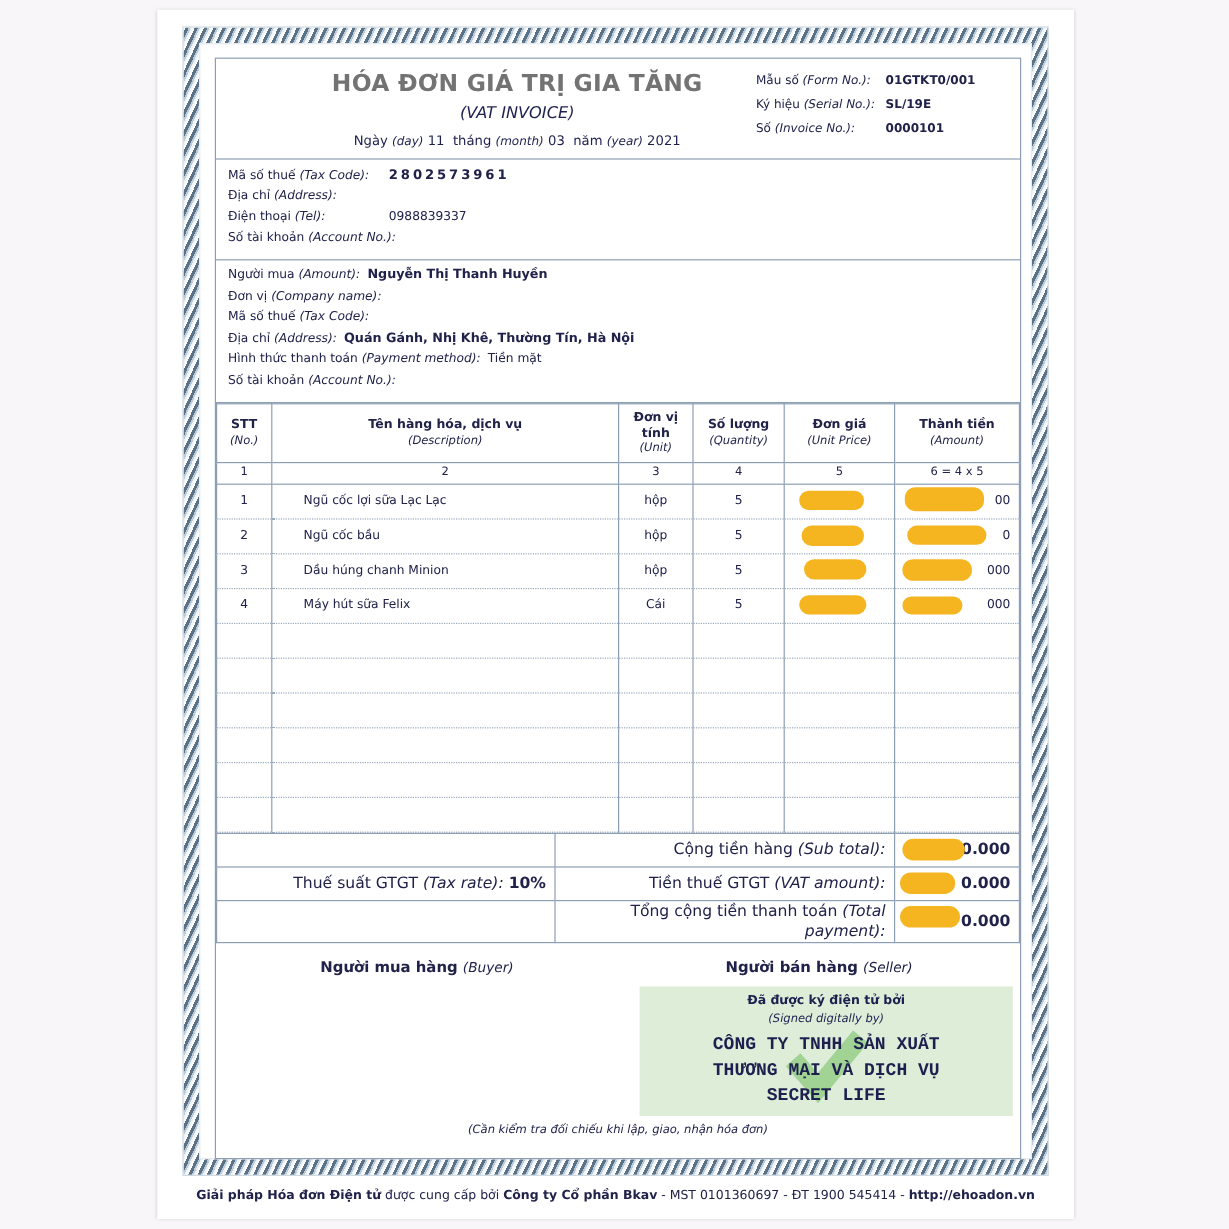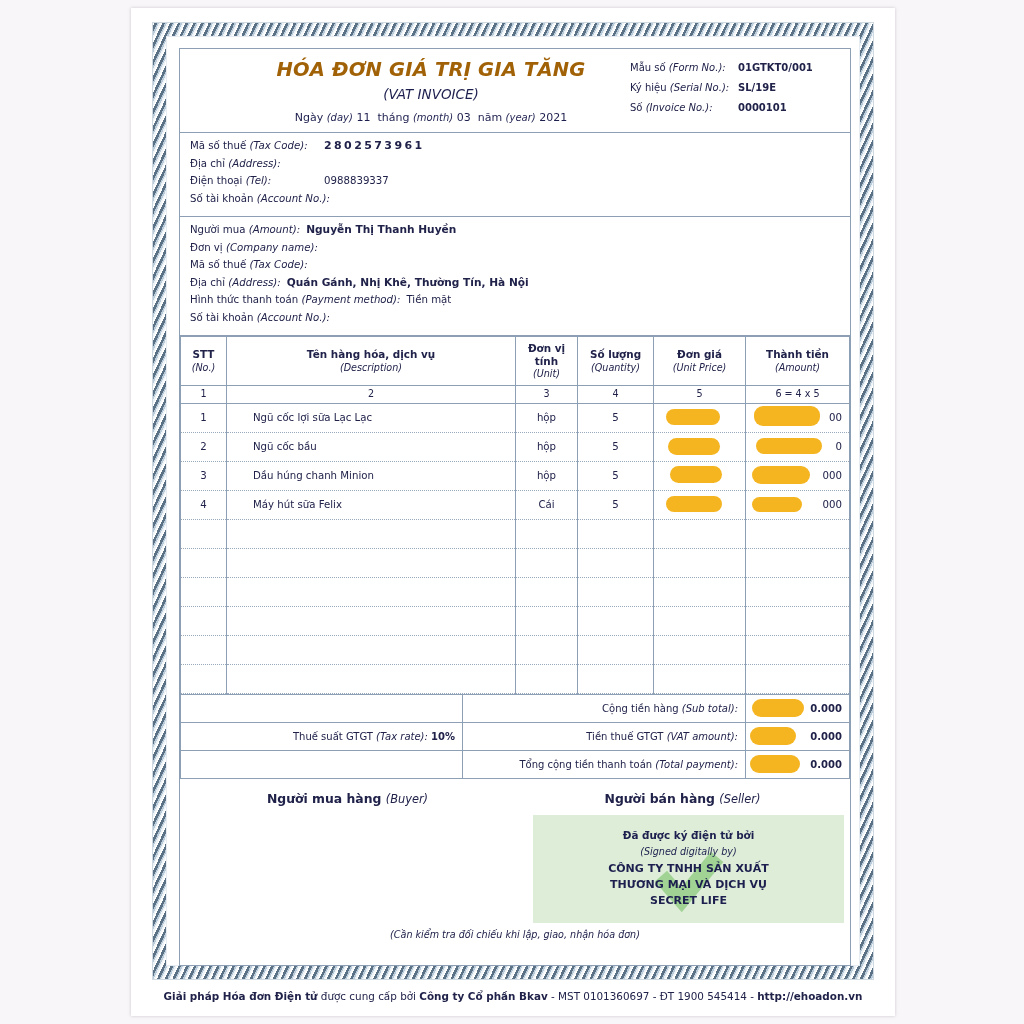--- a/index.html
+++ b/index.html
@@ -68,23 +68,22 @@
   }
   .hdr-mid {
     flex: 1;
     text-align: center;
     padding-left: 52px;
   }
   .title {
     font-size: 19.5px;
     font-weight: bold;
     letter-spacing: .2px;
-    color: #a16207;
+    color: #737373;
     margin-bottom: 3px;
-    font-style: italic;
   }
   .subtitle {
     font-size: 13.5px;
     font-style: italic;
     color: #1d1f4e;
     margin-bottom: 7px;
   }
   .dateline { font-size: 11px; color: #1d1f4e; }
   .dateline i { font-style: italic; font-size: 10px; }
   .dateline b { font-weight: normal; }
@@ -166,21 +165,21 @@
   tr.item td.tc, tr.blank td.tc { text-align: center; }
   tr.item td.desc { text-align: left; padding-left: 26px; }
   tr.item td.money { text-align: right; padding-right: 7px; position: relative; }
 
   
   .totals { width: 100%; border-collapse: collapse; table-layout: fixed; }
   .totals td {
     border: 1px solid #8d9fb4;
     padding: 0 7px;
     height: 27px;
-    font-size: 10px;
+    font-size: 13px;
     color: #20224a;
     margin-top: 13px;
   }
   .totals td.lbl-left { text-align: right; }
   .totals td.lbl-right { text-align: right; }
   .totals td.money { text-align: right; position: relative; width: 104px; }
   .totals td i { font-style: italic; }
   .totals td b { font-weight: bold; }
   .words-row td { height: 26px; text-align: left; }
 
@@ -215,21 +214,21 @@
   .check {
     position: absolute;
     left: 50%; top: 30px;
     width: 74px; height: 74px;
     margin-left: -37px;
     opacity: .55;
   }
   .digibox .dtxt { position: relative; z-index: 2; color: #1d1f4e; }
   .dt1 { font-size: 10.4px; font-weight: bold; margin-bottom: 3px; }
   .dt2 { font-size: 9.6px; font-style: italic; margin-bottom: 3px; }
-  .dt3 { font-size: 11px; font-weight: bold; line-height: 1.45; }
+  .dt3 { font-size: 15px; font-weight: bold; line-height: 1.45; font-family: Liberation Mono, monospace; }
 
   .note {
     text-align: center;
     font-size: 9.6px;
     font-style: italic;
     color: #20224a;
     padding-bottom: 5px;
   }
 
   

